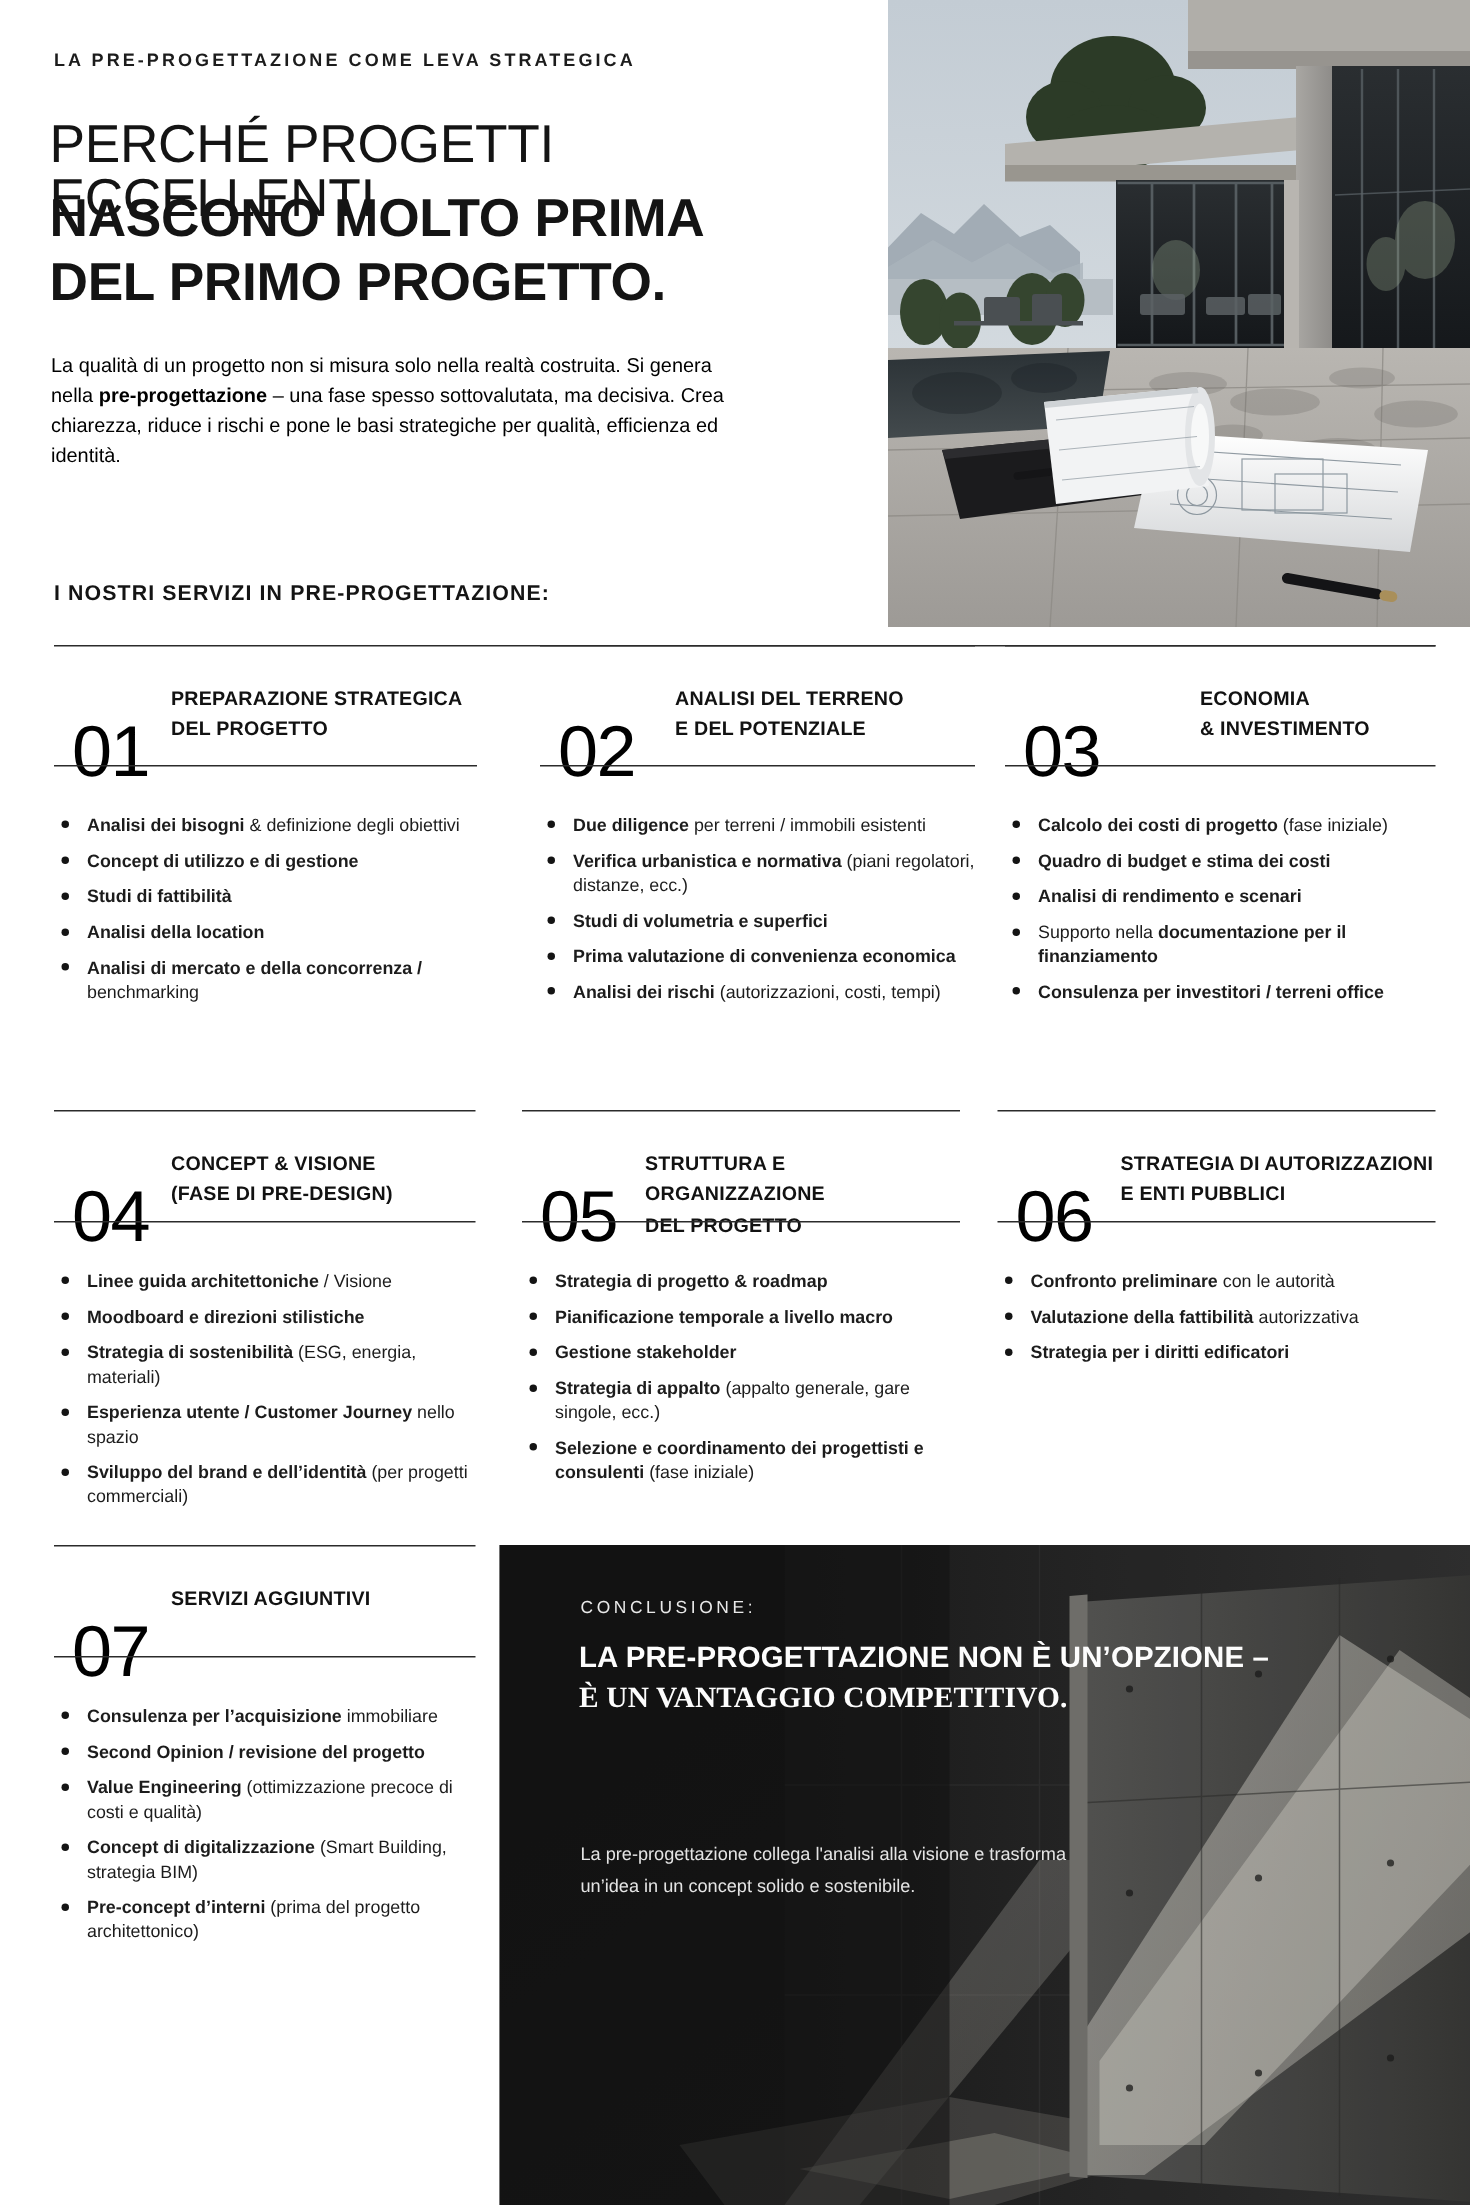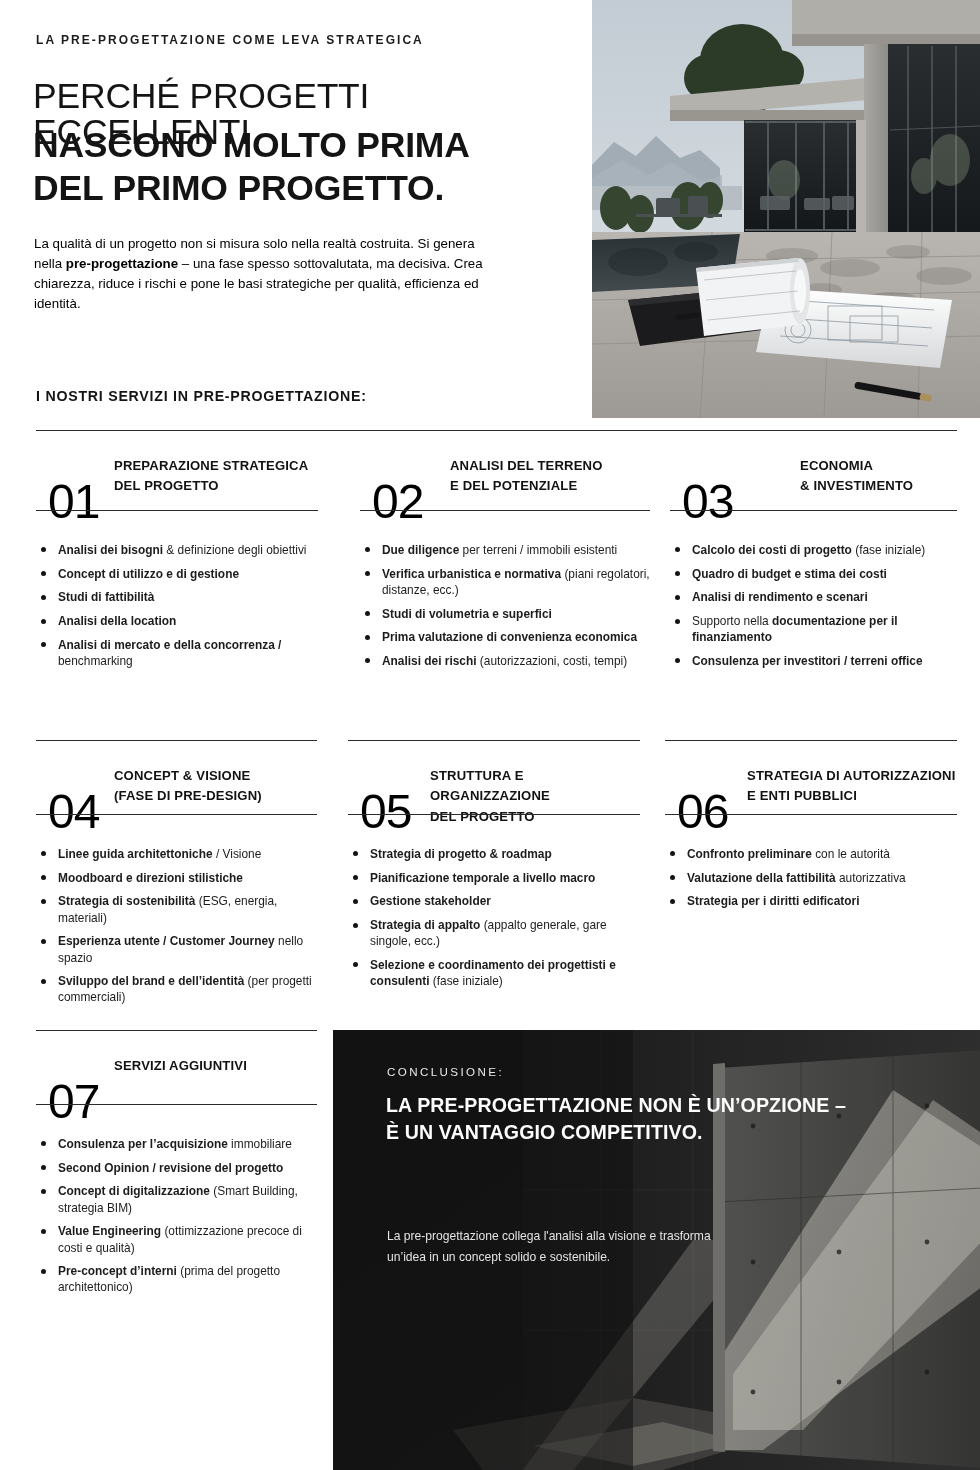--- a/index.html
+++ b/index.html
@@ -100,21 +100,21 @@
 
   .dk-eyebrow {
     position:absolute; left:34px; top:35px;
     font-size:11.6px; font-weight:400; letter-spacing:2.4px; color:#e9e9e9;
   }
   .dk-h {
     position:absolute; left:33px; font-size:19.6px; font-weight:700;
     color:#fdfdfd; letter-spacing:0.1px; line-height:1.0;
   }
   .dk-h1 { top:66px; }
-  .dk-h2 { top:93px; }
+  .dk-h2 { top:93px;font-family:Liberation Serif, serif; }
 
   .dk-p {
     position:absolute; left:34px; width:330px;
     font-size:12.1px; line-height:21px; color:#e4e4e4;
   }
   .dk-p1 { top:146px; }
   .dk-p2 { top:196px; }
   .dk-p3 { top:246px; }
   .dk-p b { font-weight:700; color:#ffffff; }
 </style>
@@ -371,22 +371,22 @@
       </ul>
     </div>
     <div class="card r3 e1">
       <div class="rule-top" style="width: 281px;"></div>
       <div class="num">07</div>
       <div class="htitle" style="left: 78px; width: 209px;"><span>SERVIZI AGGIUNTIVI</span></div>
       <div class="rule-mid" style="top: 74px; width: 281px;"></div>
       <ul style="top: 106px; left: 0px; width: 281px;">
         <li><b>Consulenza per l’acquisizione</b><span> immobiliare</span></li>
         <li><b>Second Opinion / revisione del progetto</b></li>
+        <li><b>Value Engineering</b><span> (ottimizzazione precoce di costi e qualità)</span></li>
         <li><b>Concept di digitalizzazione</b><span> (Smart Building, strategia BIM)</span></li>
-        <li><b>Value Engineering</b><span> (ottimizzazione precoce di costi e qualità)</span></li>
         <li><b>Pre-concept d’interni</b><span> (prima del progetto architettonico)</span></li>
       </ul>
     </div>
   </div>
 
 <div class="dark">
   <div class="photo">
     <svg viewBox="0 0 647 440" preserveAspectRatio="xMidYMid slice">
       <defs>
         <linearGradient id="bgd" x1="0" y1="0" x2="1" y2="1">

